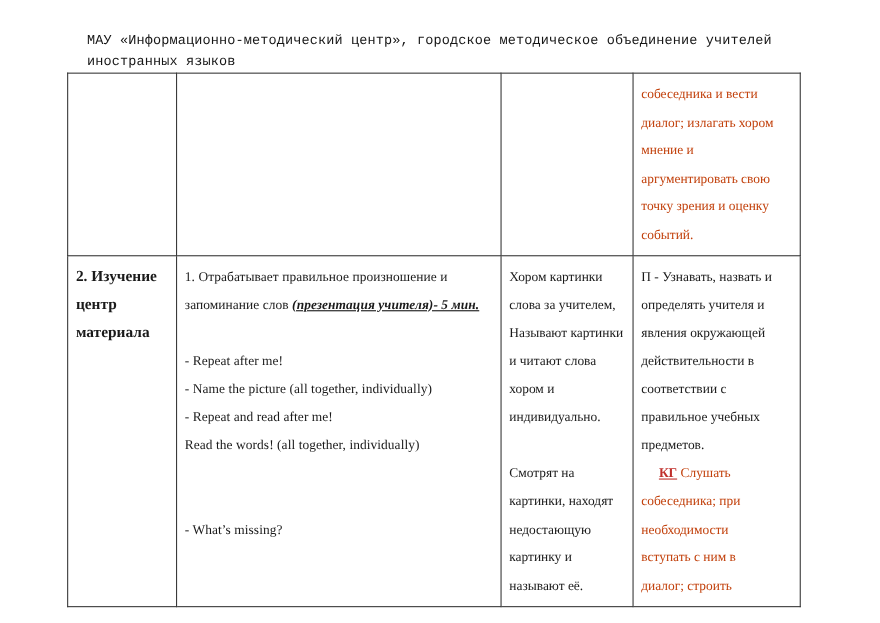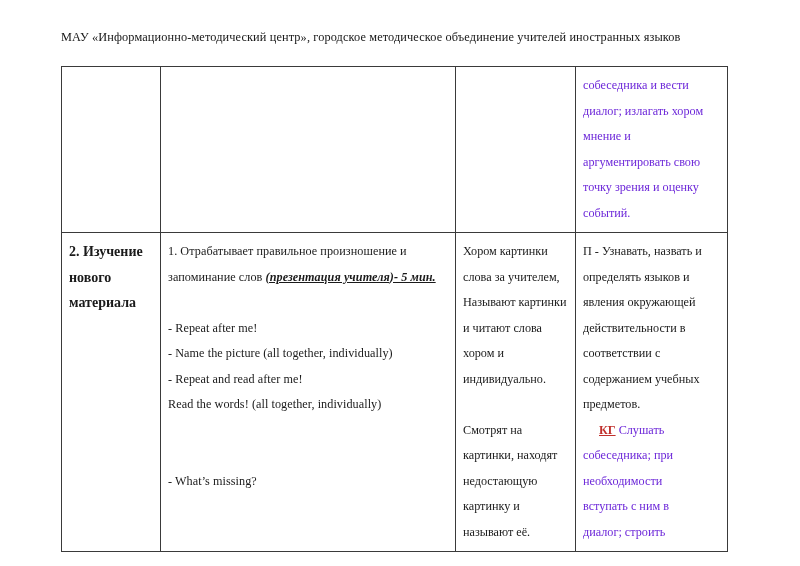--- a/index.html
+++ b/index.html
@@ -18,27 +18,28 @@
   .page {
     position: absolute;
     left: 0;
     top: 0;
     width: 800px;
     height: 566px;
     background: #ffffff;
   }
   .doc-header {
     position: absolute;
-    left: 61px;
+    left: 79px;
     top: 28px;
     width: 672px;
     font-size: 12.3px;
     line-height: 19px;
     color: #161616;
     letter-spacing: 0.01em;
+    font-family: Liberation Mono, monospace;
   }
   .doc-header .line2 {
     display: block;
   }
   table.grid {
     position: absolute;
     left: 61px;
     top: 66px;
     width: 666px;
     border-collapse: collapse;
@@ -54,21 +55,21 @@
   }
   col.c1 { width: 99px; }
   col.c2 { width: 295px; }
   col.c3 { width: 120px; }
   col.c4 { width: 152px; }
 
   .cell-empty {
     height: 130px;
   }
   .red {
-    color: #6d28d9;
+    color: #c2410c;
   }
   .red-strong {
     color: #c0302c;
     font-weight: bold;
     text-decoration: underline;
     margin-left: 16px;
   }
   .emph {
     font-weight: bold;
     font-style: italic;
@@ -119,21 +120,21 @@
           <span class="ln red">диалог; излагать хором</span>
           <span class="ln red">мнение и</span>
           <span class="ln red">аргументировать свою</span>
           <span class="ln red">точку зрения и оценку</span>
           <span class="ln red">событий.</span>
         </td>
       </tr>
       <tr>
         <td>
           <span class="ln row-label">2. Изучение</span>
-          <span class="ln row-label">нового</span>
+          <span class="ln row-label">центр</span>
           <span class="ln row-label">материала</span>
         </td>
         <td class="cell-col2">
           <span class="ln">1. Отрабатывает правильное произношение и</span>
           <span class="ln"><span>запоминание слов </span><span class="emph">(презентация учителя)- 5 мин.</span></span>
           <span class="spacer"></span>
           <span class="ln">- Repeat after me!</span>
           <span class="ln">- Name the picture (all together, individually)</span>
           <span class="ln">- Repeat and read after me!</span>
           <span class="ln">Read the words! (all together, individually)</span>
@@ -150,25 +151,25 @@
           <span class="ln">индивидуально.</span>
           <span class="spacer"></span>
           <span class="ln">Смотрят на</span>
           <span class="ln">картинки, находят</span>
           <span class="ln">недостающую</span>
           <span class="ln">картинку и</span>
           <span class="ln">называют её.</span>
         </td>
         <td class="cell-col4">
           <span class="ln">П - Узнавать, назвать и</span>
-          <span class="ln">определять языков и</span>
+          <span class="ln">определять учителя и</span>
           <span class="ln">явления окружающей</span>
           <span class="ln">действительности в</span>
           <span class="ln">соответствии с</span>
-          <span class="ln">содержанием учебных</span>
+          <span class="ln">правильное учебных</span>
           <span class="ln">предметов.</span>
           <span class="ln"><span class="red-strong">КГ</span><span class="red"> Слушать</span></span>
           <span class="ln red">собеседника; при</span>
           <span class="ln red">необходимости</span>
           <span class="ln red">вступать с ним в</span>
           <span class="ln red">диалог; строить</span>
         </td>
       </tr>
     </tbody>
   </table>

